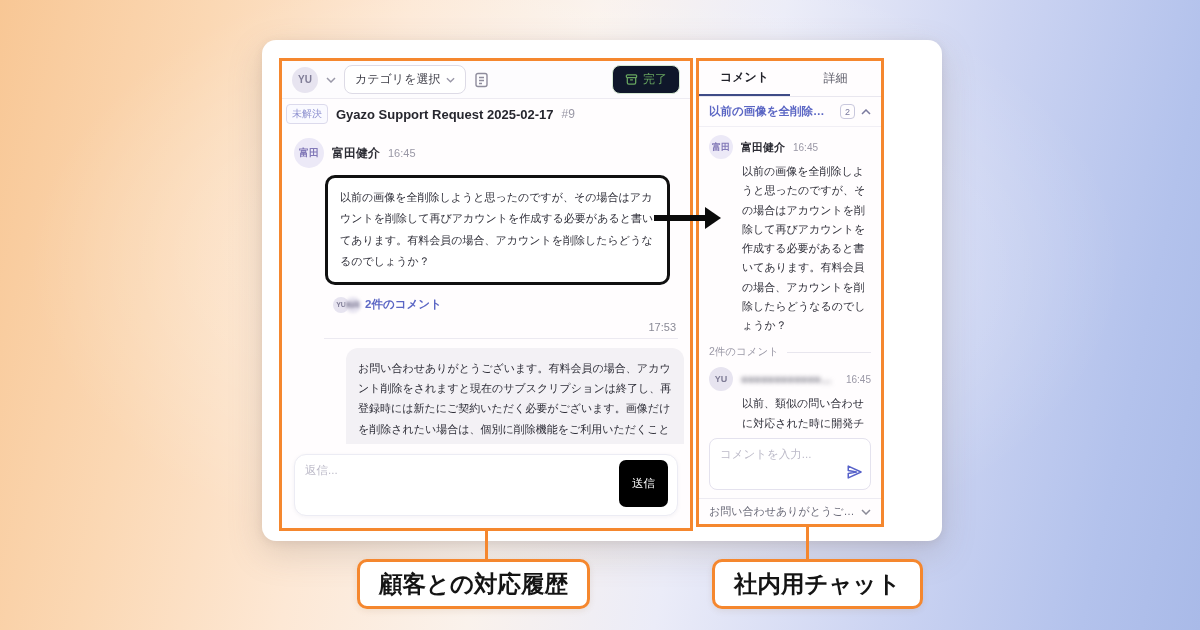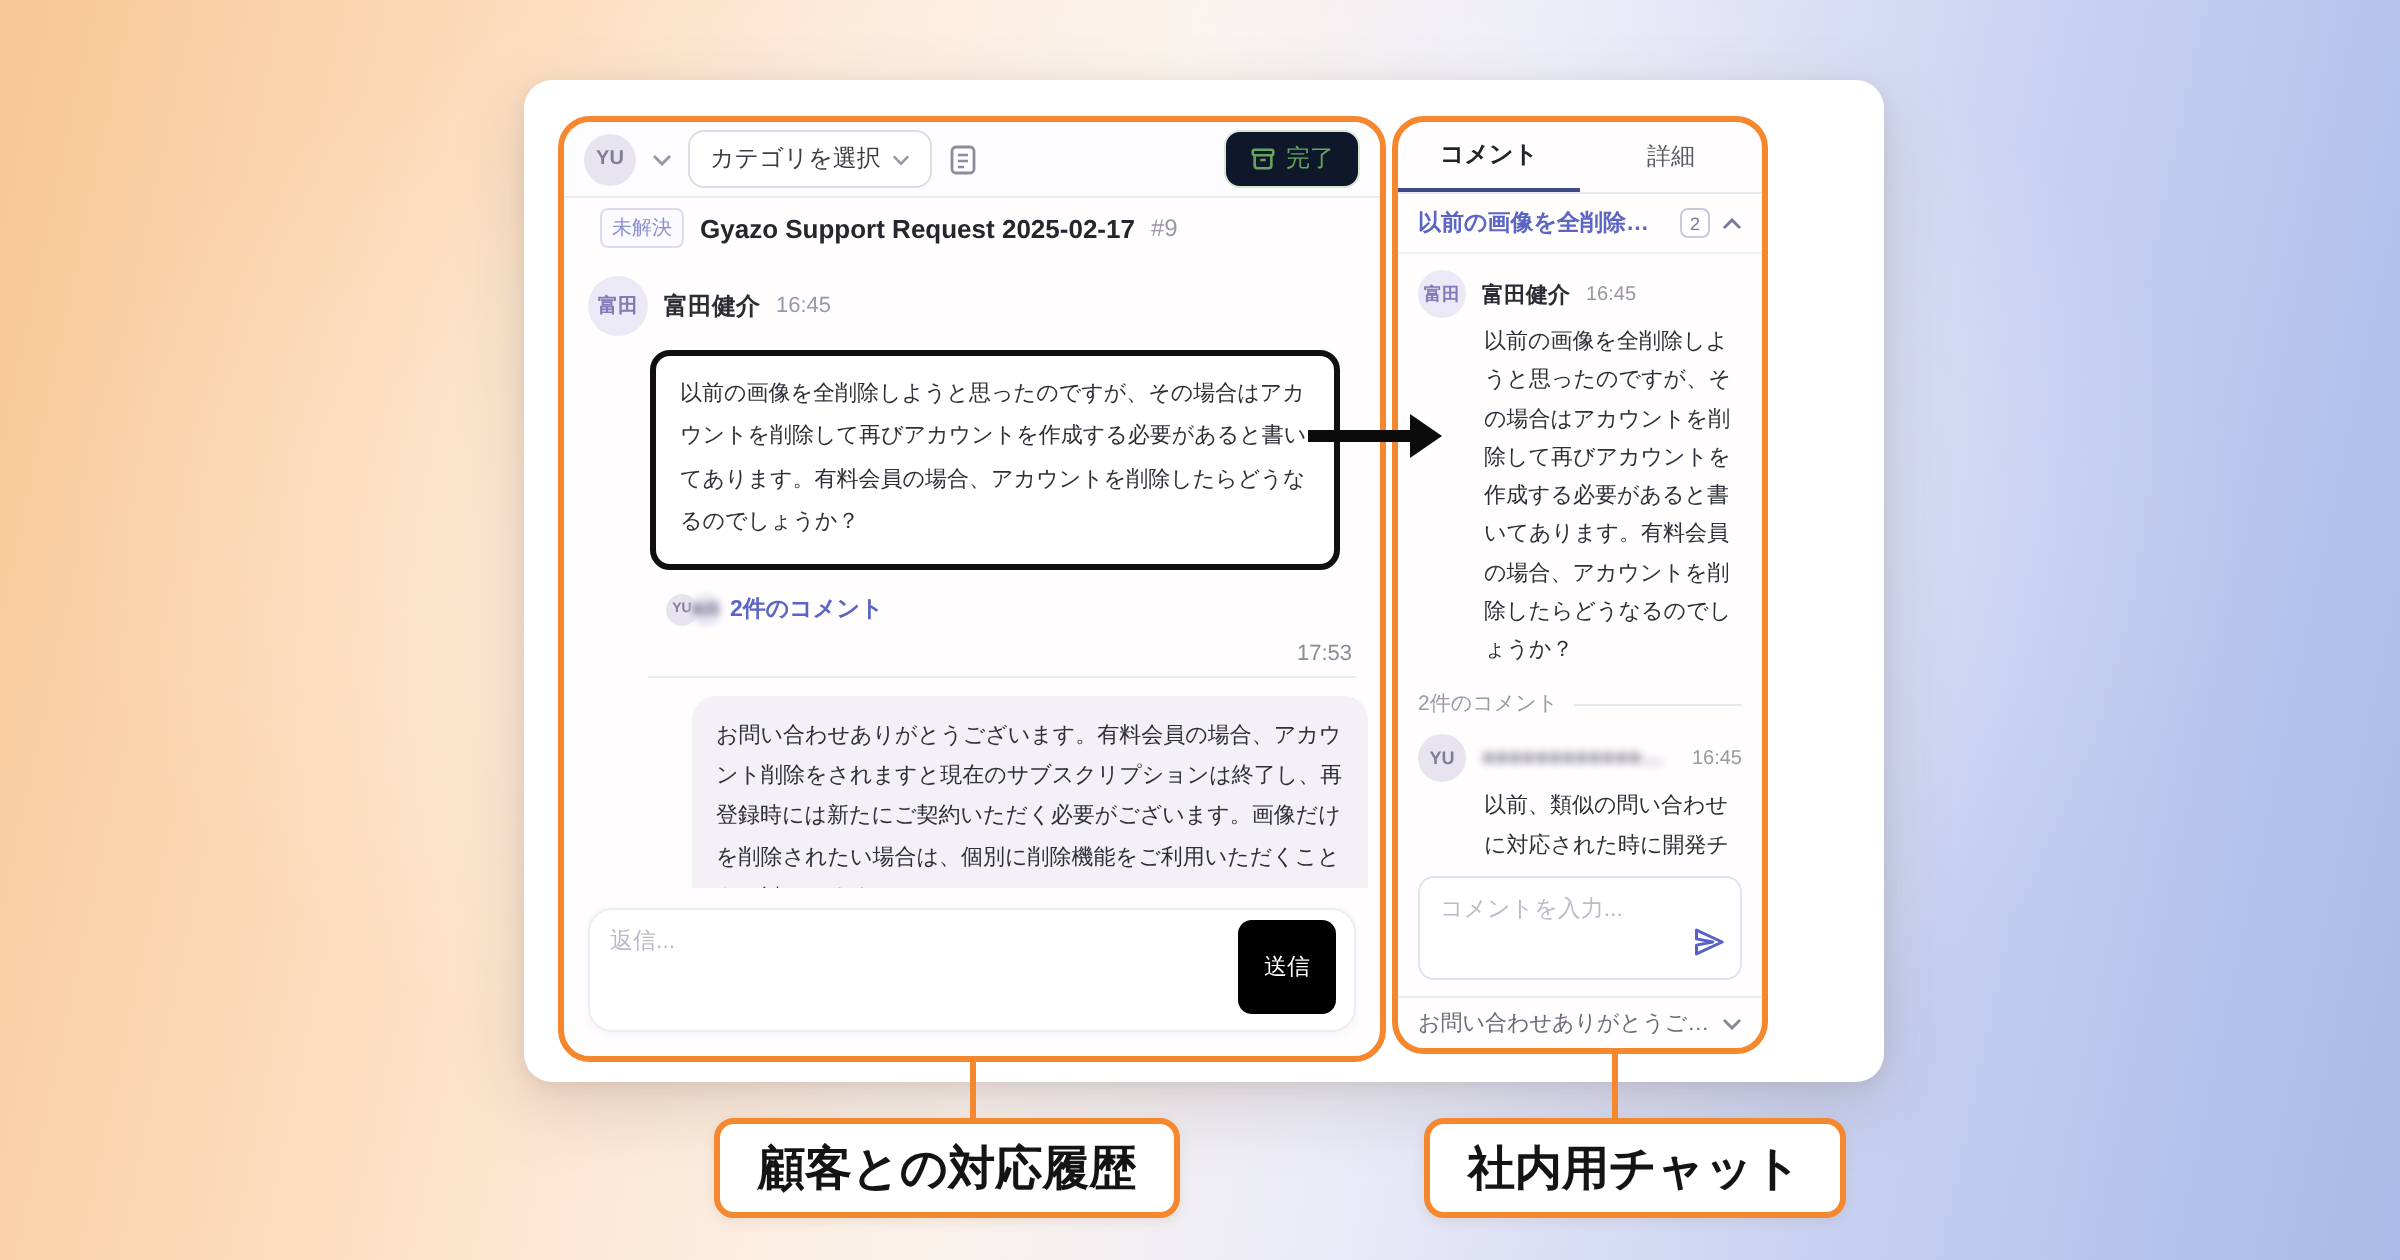--- a/index.html
+++ b/index.html
@@ -13,38 +13,38 @@
   }
 
   
   .window {
     position:absolute; left:262px; top:40px; width:680px; height:501px;
     background:#ffffff; border-radius:14px;
     border:1px solid rgba(255,255,255,.9);
     box-shadow:0 12px 34px rgba(120,100,90,.22), 0 2px 8px rgba(120,100,90,.12);
   }
 
-  .hl-panel { position:absolute; border:3px solid #F5872E; border-radius:16px; background:#fffdfe; overflow:hidden; display:flex; flex-direction:column; }
+  .hl-panel { position:absolute; border:3px solid #F5872E; border-radius:0; background:#fffdfe; overflow:hidden; display:flex; flex-direction:column; }
   .panel-left  { left:16px;  top:17px; width:414px; height:473px; }
   .panel-right { left:433px; top:17px; width:188px; height:469px; }
 
   
   .lp-toolbar { height:38px; flex:0 0 auto; display:flex; align-items:center; gap:8px; padding:0 10px; background:#fdfcfe; border-bottom:1px solid #edebf2; }
   .avatar { border-radius:50%; background:#e7e4f0; color:#7f7c96; font-weight:bold; display:flex; align-items:center; justify-content:center; flex:0 0 auto; }
   .av26 { width:26px; height:26px; font-size:10px; }
   .av30 { width:30px; height:30px; font-size:10px; background:#ece9f7; color:#8279b8; }
   .av24 { width:24px; height:24px; font-size:9px;  background:#ece9f7; color:#8279b8; }
   .av16 { width:16px; height:16px; font-size:7px; }
   .chev { color:#9a98a8; font-size:10px; line-height:1; display:inline-flex; }
   .select-btn { display:flex; align-items:center; gap:6px; border:1px solid #dddbe6; border-radius:8px; background:#fff; padding:5px 10px; font-size:12px; color:#3c3c46; cursor:pointer; }
   .doc-ico svg { display:block; }
   .spacer { flex:1 1 auto; }
   .done-btn { display:flex; align-items:center; gap:5px; background:#0f172a; border:1px solid #d6e8d3; color:#67a55f; border-radius:8px; padding:5px 12px; font-size:12px; cursor:pointer; }
 
-  .lp-head { height:30px; flex:0 0 auto; display:flex; align-items:center; gap:8px; padding:0 18px; }
+  .lp-head { height:30px; flex:0 0 auto; display:flex; align-items:center; gap:8px; padding:0 4px; }
   .status-badge { font-size:10px; color:#8d90cf; background:#fafaff; border:1px solid #dcdaec; border-radius:4px; padding:2px 5px; }
   .ticket-title { font-size:13px; font-weight:bold; color:#26262e; }
   .ticket-num { font-size:12px; color:#9a98a6; }
 
   .lp-subject { height:27px; flex:0 0 auto; display:flex; align-items:center; padding:0 12px; font-size:12.5px; color:#3a3a44; background:#f5f3f8; border-top:1px solid #eae8f0; border-bottom:1px solid #eae8f0; }
 
   .lp-thread { flex:1 1 auto; padding:9px 12px 0; overflow:hidden; }
   .msg-head { display:flex; align-items:center; gap:8px; }
   .msg-author { font-size:12px; font-weight:bold; color:#2c2c34; }
   .msg-time { font-size:11px; color:#9a98a6; }

